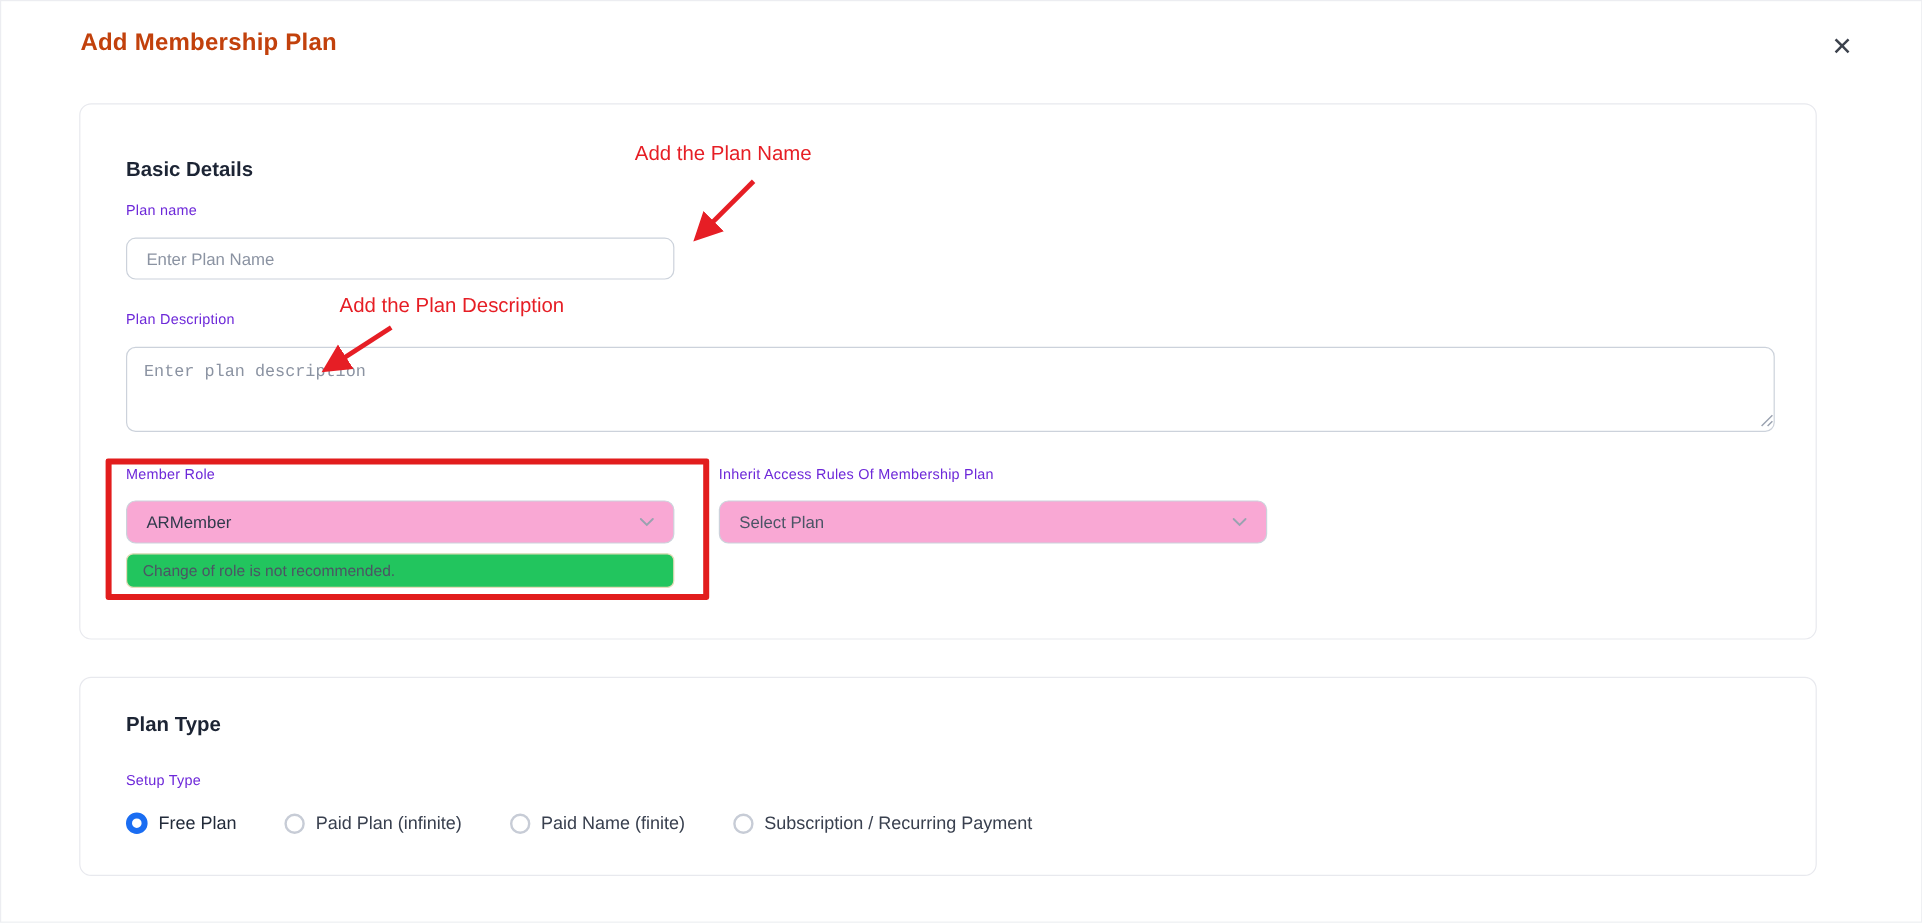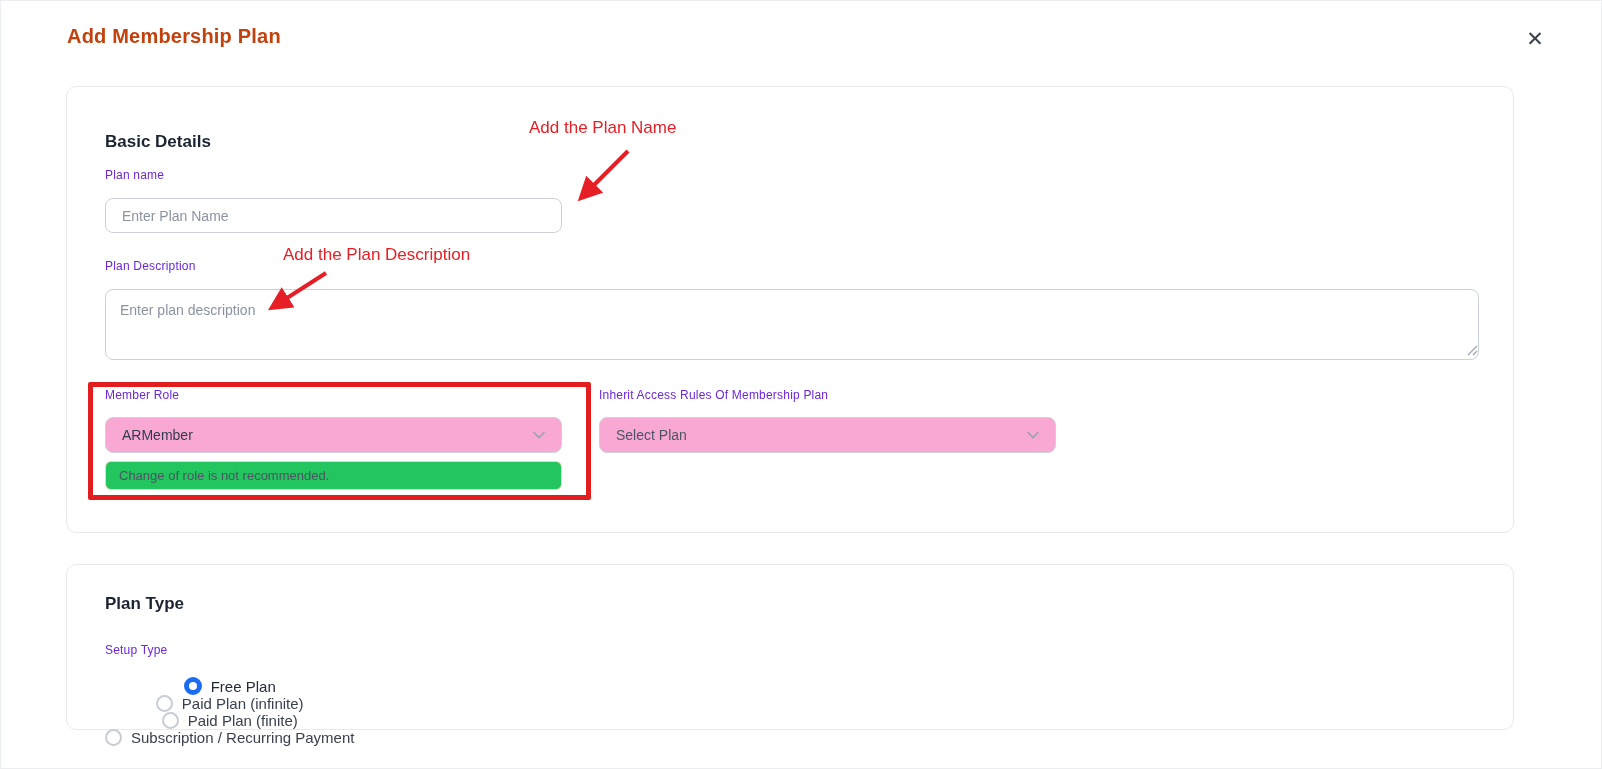--- a/index.html
+++ b/index.html
@@ -36,21 +36,21 @@
     position:absolute; left:38px; top:111px; width:457px; height:35px;
     border:1px solid #ccd2db; border-radius:8px; padding:0 16px;
     font-size:14px; color:#2b3446; background:#fff; outline:none;
     font-family:"Liberation Sans", sans-serif;
   }
   .text-input::placeholder, .text-area::placeholder { color:#8b93a2; opacity:1; }
   .text-area {
     position:absolute; left:38px; top:202px; width:1374px; height:71px;
     border:1px solid #ccd2db; border-radius:8px; padding:12px 14px;
     font-size:14px; color:#2b3446; background:#fff; outline:none; resize:none;
-    font-family:Liberation Sans, sans-serif;
+    font-family:Liberation Mono, monospace;
   }
   .resize-handle {
     position:absolute; left:1400px; top:258px; width:11px; height:11px; pointer-events:none;
   }
   .select-box {
     position:absolute; width:457px; height:36px;
     border:1px solid #ccd2db; border-radius:8px; background:#f9a8d4;
     display:flex; align-items:center; justify-content:space-between;
     padding:0 16px; cursor:pointer;
   }
@@ -70,21 +70,21 @@
   .annotation {
     position:absolute; font-size:17px; font-weight:500; color:#e61e25; white-space:nowrap;
   }
   .anno-1 { left:528px; top:117px; }
   .anno-2 { left:282px; top:244px; }
   .arrow-overlay {
     position:absolute; left:0; top:0; width:1602px; height:769px; pointer-events:none;
   }
   .radio-row {
     position:absolute; left:38px; top:112px;
-    display:flex; align-items:center; column-gap:30px;flex-direction:column;
+    display:flex; align-items:center; column-gap:40px;
   }
   .radio-option { display:flex; align-items:center; gap:9px; cursor:pointer; }
   .radio-circle {
     width:17px; height:17px; border-radius:50%; background:#fff;
     border:2px solid #c7ccd6; flex:0 0 auto;
   }
   .radio-circle.selected { border:5px solid #1a6df2; width:18px; height:18px; }
   .radio-label { font-size:15px; color:#39404f; }
   .radio-option.selected .radio-label { color:#222b3a; font-weight:500; }
 </style>
@@ -140,21 +140,21 @@
       <div class="radio-option selected">
         <span class="radio-circle selected"></span>
         <span class="radio-label">Free Plan</span>
       </div>
       <div class="radio-option">
         <span class="radio-circle"></span>
         <span class="radio-label">Paid Plan (infinite)</span>
       </div>
       <div class="radio-option">
         <span class="radio-circle"></span>
-        <span class="radio-label">Paid Plan (finite)</span>
+        <span class="radio-label">Paid Name (finite)</span>
       </div>
       <div class="radio-option">
         <span class="radio-circle"></span>
         <span class="radio-label">Subscription / Recurring Payment</span>
       </div>
     </div>
   </div>
 
   <div class="annotation anno-1">Add the Plan Name</div>
   <div class="annotation anno-2">Add the Plan Description</div>

